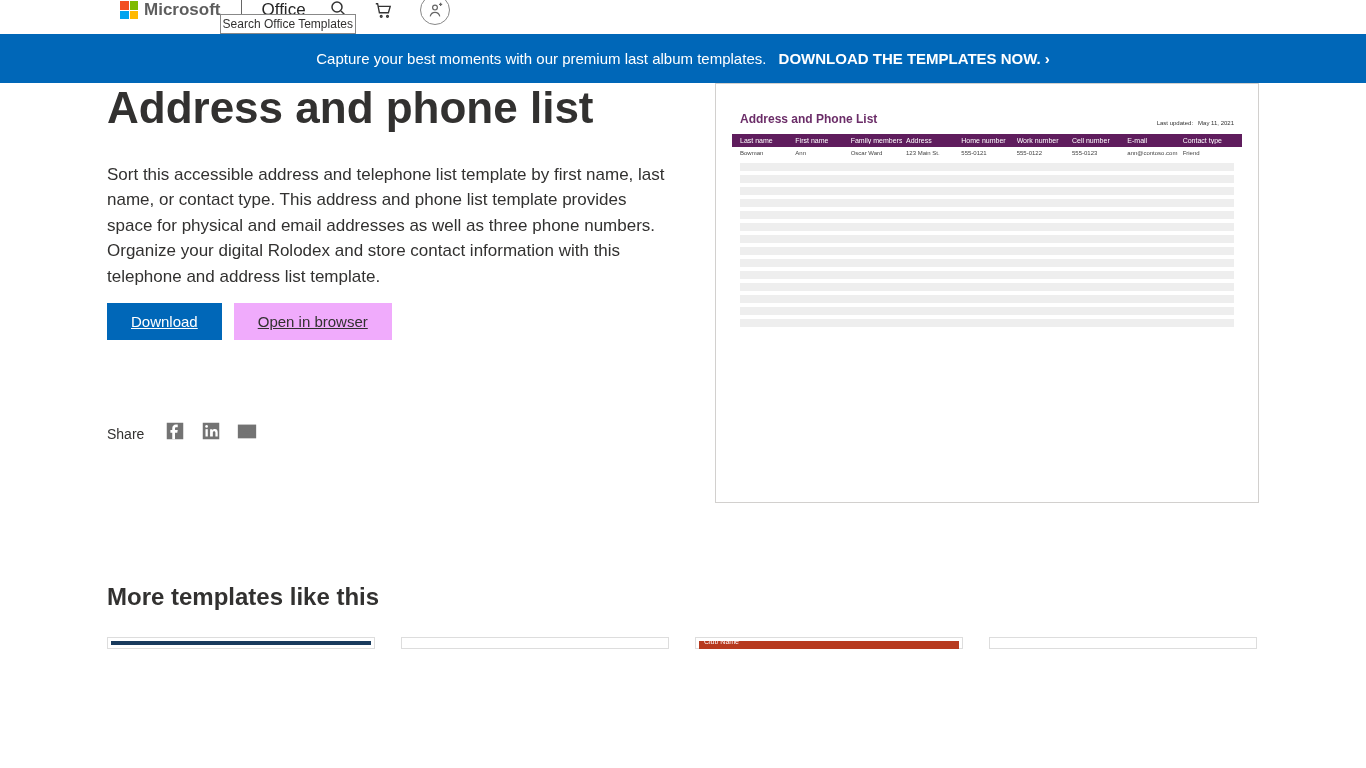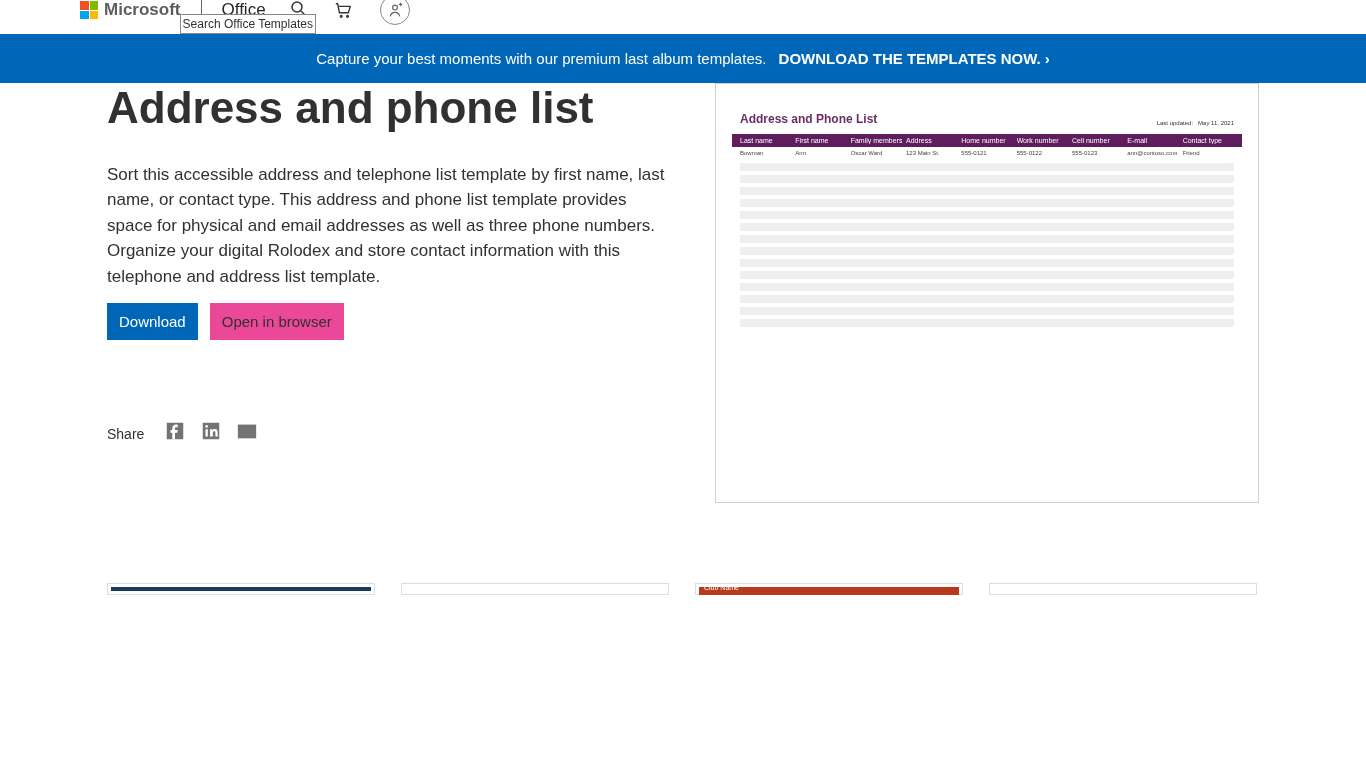--- a/index.html
+++ b/index.html
@@ -1,20 +1,20 @@
 <!DOCTYPE html>
 <html><head>
 <meta charset="utf-8">
 <style>
 * { margin: 0; padding: 0; box-sizing: border-box; }
 body { font-family: "Segoe UI", Arial, sans-serif; color: #323130; background: #fff; width: 1366px; }
 
 
 .header { display: flex; align-items: center; padding: 0 80px; height: 20px; position: relative; }
-.ms-logo { display: flex; align-items: center; gap: 6px; }
+.ms-logo { display: flex; align-items: center; gap: 6px; margin-left: 40px; }
 .ms-squares { width: 18px; height: 18px; display: grid; grid-template-columns: 1fr 1fr; grid-template-rows: 1fr 1fr; gap: 1px; }
 .ms-squares span:nth-child(1){ background:#f25022;} .ms-squares span:nth-child(2){ background:#7fba00;}
 .ms-squares span:nth-child(3){ background:#00a4ef;} .ms-squares span:nth-child(4){ background:#ffb900;}
 .ms-text { font-size: 17px; font-weight: 600; color: #5e5e5e; }
 .vr { width: 1px; height: 22px; background: #666; margin: 0 20px; }
 .office-link { font-size: 17px; color: #262626; }
 .search-wrap { position: relative; margin-left: 24px; }
 .search-icon { width: 16px; height: 16px; }
 .search-tooltip { position: absolute; top: 14px; left: -110px; background: #fff; border: 1px solid #888; padding: 2px 2px; font-size: 12px; white-space: nowrap; }
 .cart-icon, .user-icon { margin-left: 28px; }
@@ -30,23 +30,23 @@
 .breadcrumb { margin: 34px 0 26px; font-size: 15px; color: #666; }
 .breadcrumb a { color: #0067b8; text-decoration: none; }
 .breadcrumb .sep { margin: 0 8px; color: #666; }
 
 .main { display: flex; gap: 48px; }
 .left { flex: 0 0 560px; }
 .title { font-size: 44px; font-weight: 600; line-height: 1.15; margin-bottom: 28px; }
 .desc { font-size: 17px; line-height: 1.5; margin-bottom: 14px; max-width: 560px; }
 .app { font-size: 15px; margin-bottom: 34px; }
 .btns { display: flex; gap: 12px; margin-bottom: 80px; }
-.btn { padding: 10px 12px; font-size: 15px; border: none; cursor: pointer; }
+.btn { padding: 10px 24px; font-size: 15px; border: none; cursor: pointer; text-decoration: underline; }
 .btn-primary { background: #0067b8; color: #fff; }
-.btn-secondary { background: #ec4899; color: #323130; }
+.btn-secondary { background: #f0abfc; color: #323130; }
 .share-row { display:flex; align-items:flex-end; gap:20px; font-size:14px;}
 .share-icons { display:flex; gap:14px;}
 .share-icons svg { width:22px; height:22px; fill:#737373; }
 
 
 .preview { flex: 1; border: 1px solid #d2d0ce; background:#fff; padding: 28px 16px 80px; height: 420px; }
 .preview-inner { font-size: 7px; }
 .preview-title-row { display:flex; justify-content:space-between; align-items:flex-end; margin-bottom:8px; padding: 0 8px;}
 .preview-title { color: #6b2d68; font-weight: 700; font-size: 12px; }
 .preview-updated { font-size:6px; color:#333;}
@@ -177,20 +177,21 @@
           <div class="preview-empty-row"></div>
           <div class="preview-empty-row"></div>
           <div class="preview-empty-row"></div>
           <div class="preview-empty-row"></div>
           <div class="preview-empty-row"></div>
       </div>
     </div>
   </div>
 
   <div class="more">
+    <h2>More templates like this</h2>
     <div class="cards">
       <div class="card blue"></div>
       <div class="card"></div>
       <div class="card red">
           <span class="card-label">Club Name</span>
         </div>
       <div class="card"></div>
     </div>
   </div>
 </div>

